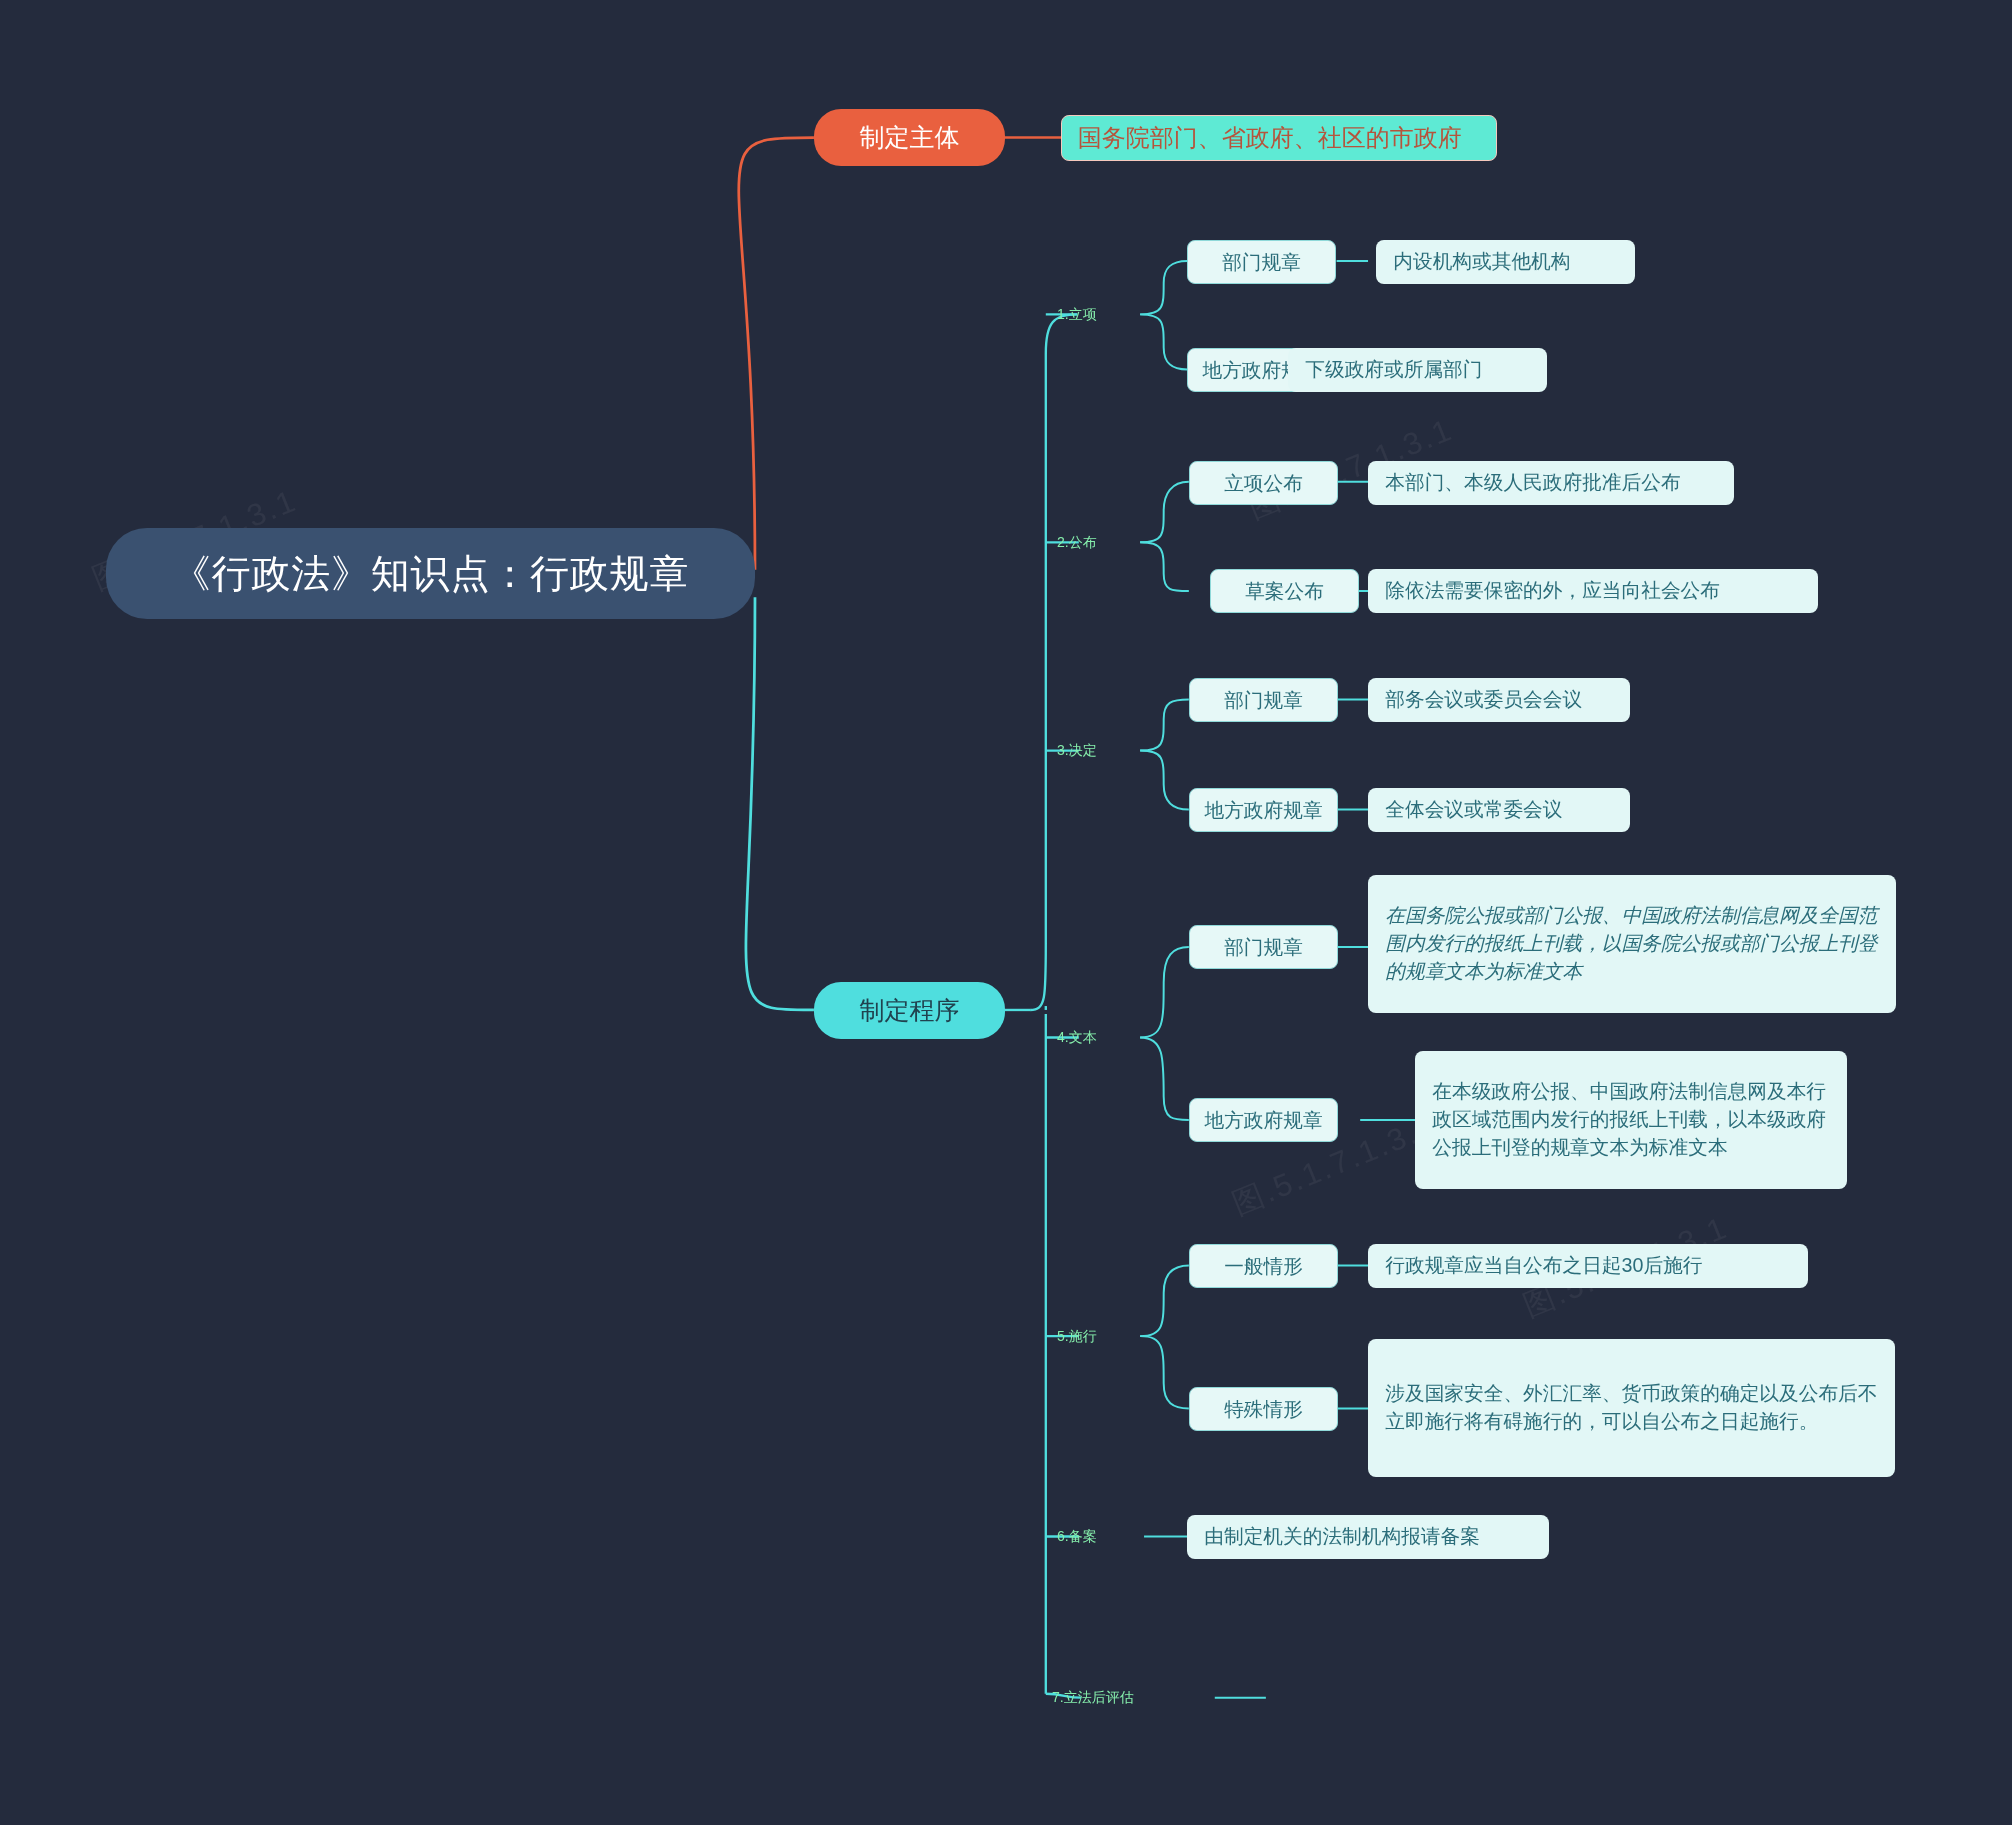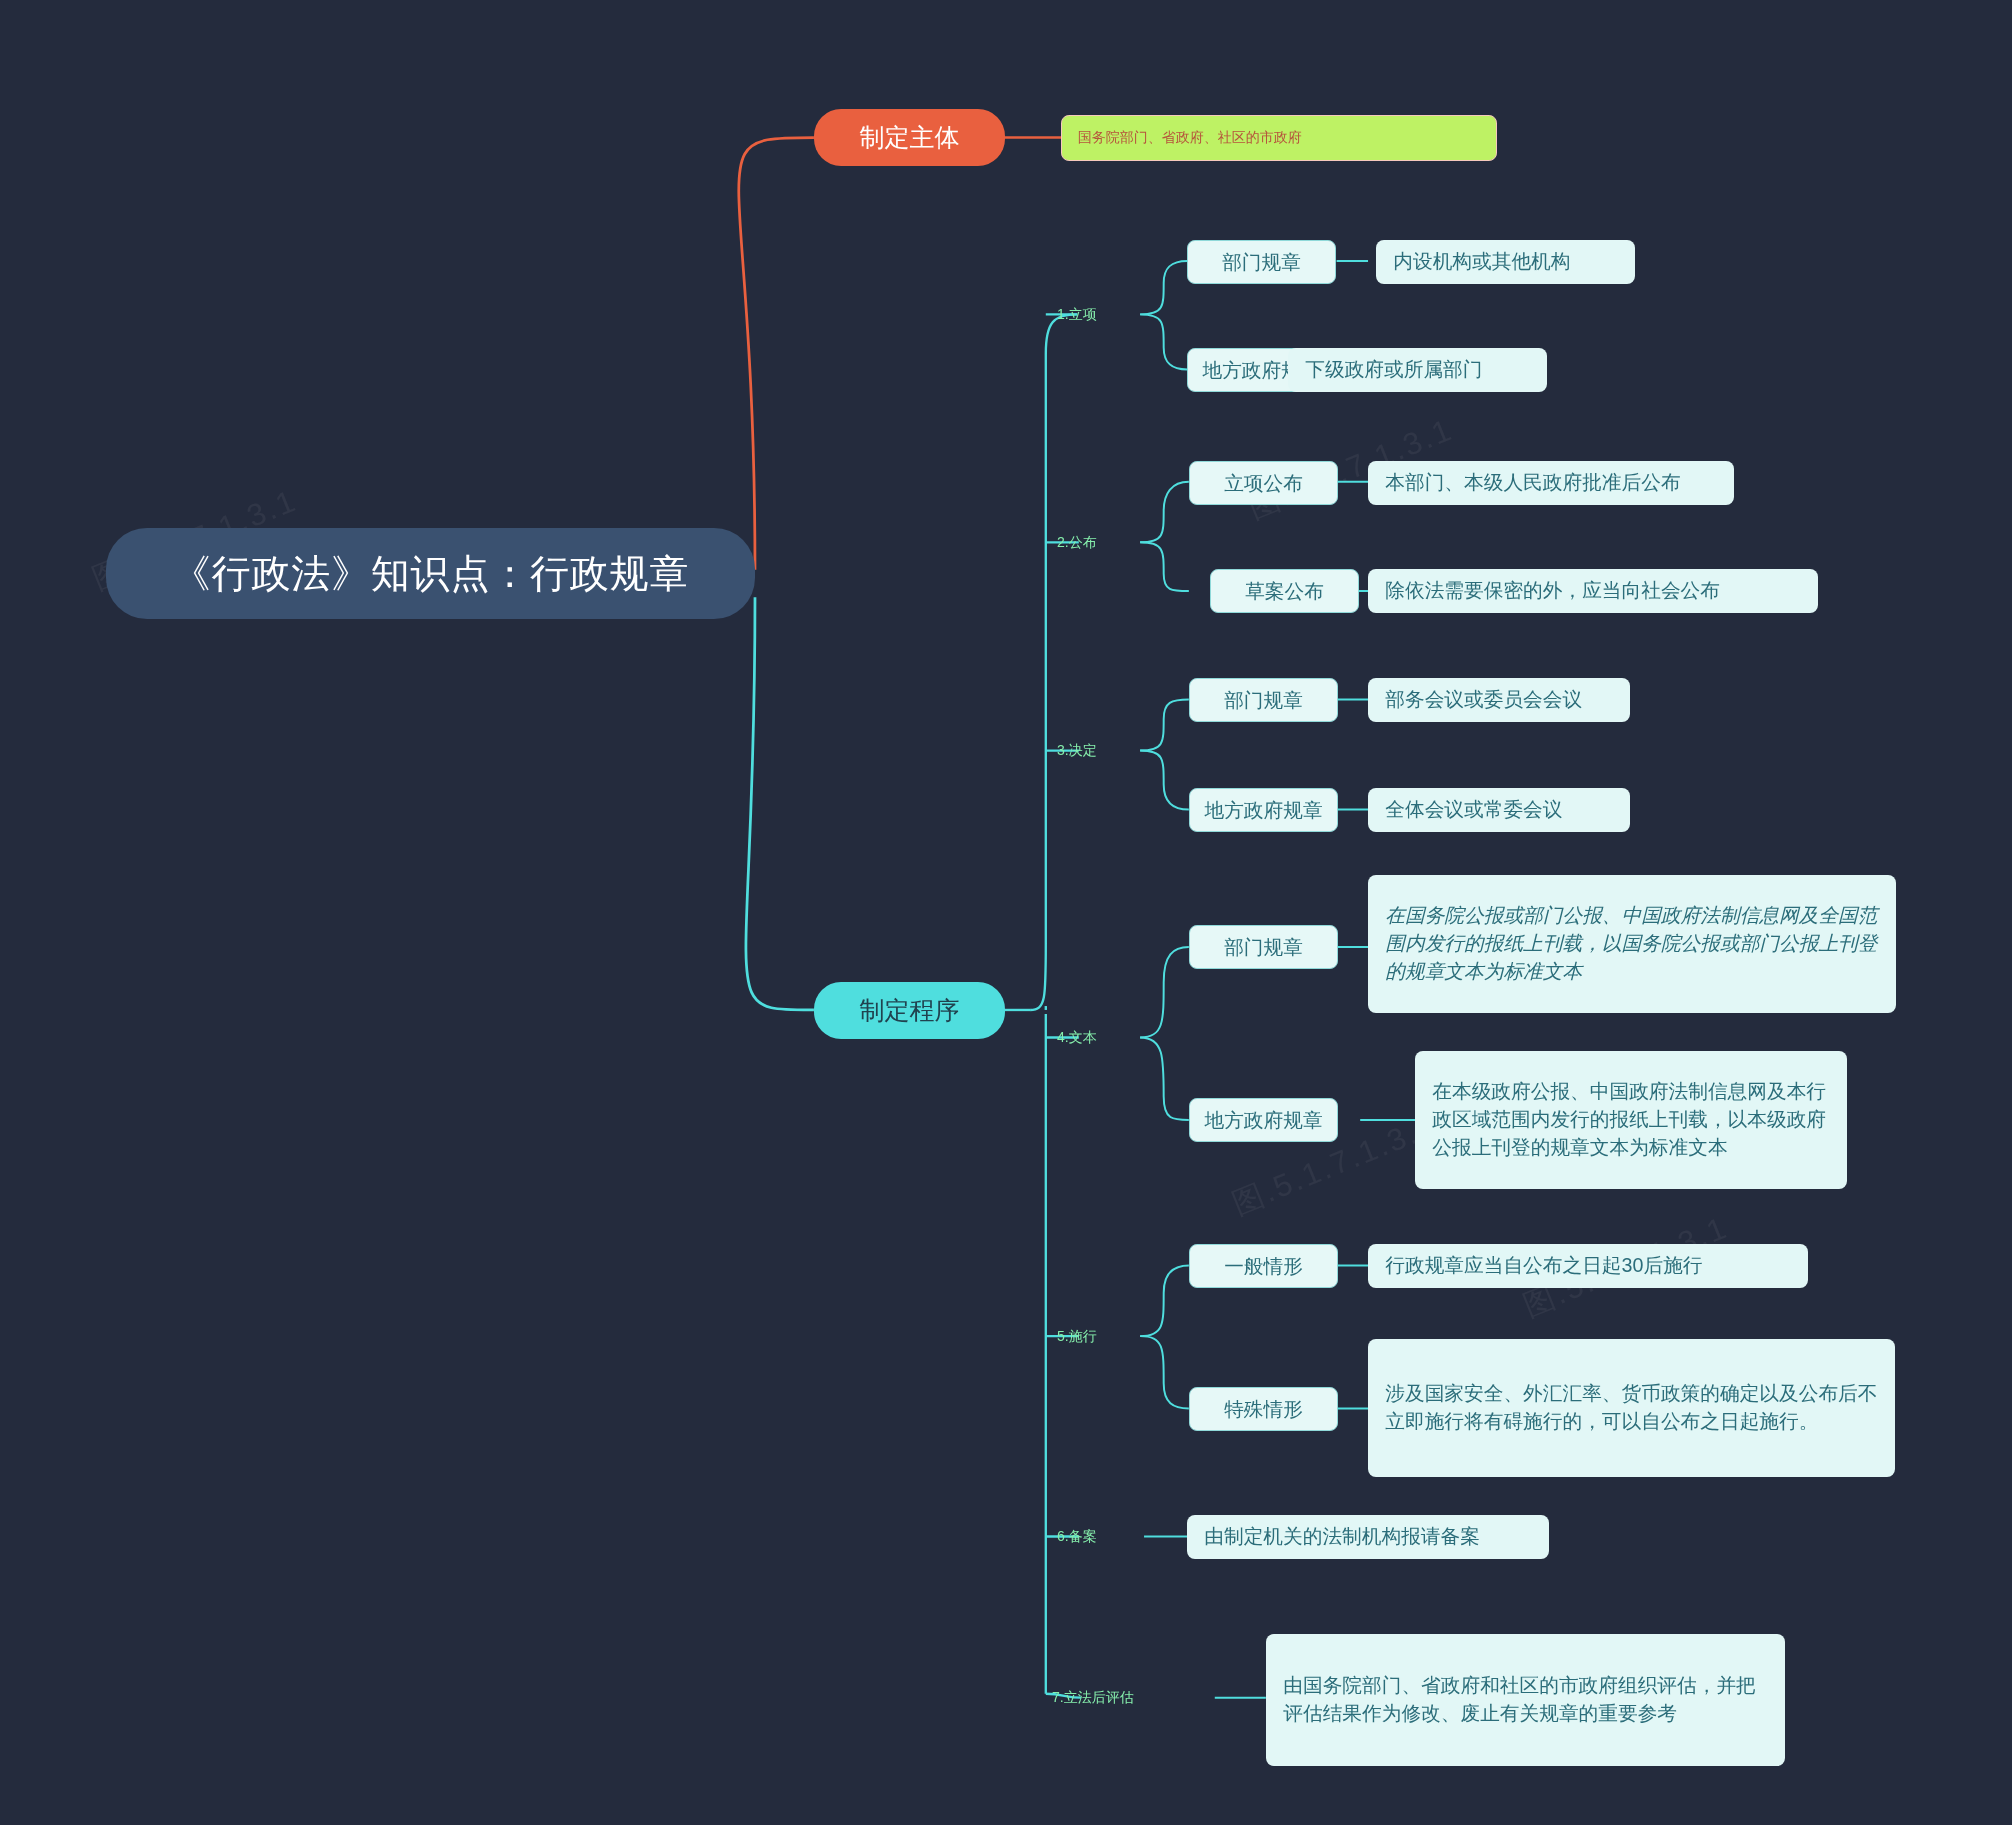--- a/index.html
+++ b/index.html
@@ -75,25 +75,25 @@
   
   .step {
     color: #86efac;
     font-size: 14px;
     background: transparent;
     padding: 0;
     justify-content: flex-start;
   }
   
   .leaf-pink {
-    background: #bef264;
+    background: #5eead4;
     color: #b6543c;
     border: 1.6px solid #f6c9bd;
     border-radius: 7.9px;
-    font-size: 14px;
+    font-size: 24px;
     padding: 0 15.7px;
     justify-content: flex-start;
   }
   
   .leaf-cyan {
     background: #e2f7f6;
     color: #2b6d7a;
     border-radius: 7.9px;
     font-size: 19.7px;
     padding: 11px 17.3px;
@@ -208,16 +208,15 @@
   <div class="node step" style="left:1057px; top:1318px; width:126px; height:38px;">5.施行</div>
   <div class="node l2" style="left:1189px; top:1244px; width:149px; height:44px;">一般情形</div>
   <div class="node leaf-cyan" style="left:1368px; top:1244px; width:440px; height:44px;">行政规章应当自公布之日起30后施行</div>
   <div class="node l2" style="left:1189px; top:1387px; width:149px; height:44px;">特殊情形</div>
   <div class="node leaf-cyan" style="left:1368px; top:1339px; width:527px; height:138px;">涉及国家安全、外汇汇率、货币政策的确定以及公布后不立即施行将有碍施行的，可以自公布之日起施行。</div>
 
   <div class="node step" style="left:1057px; top:1518px; width:126px; height:38px;">6.备案</div>
   <div class="node leaf-cyan" style="left:1187px; top:1515px; width:362px; height:44px;">由制定机关的法制机构报请备案</div>
 
   <div class="node step" style="left:1052px; top:1679px; width:173px; height:38px;">7.立法后评估</div>
-  <div class="node leaf-cyan" style="left:1266px; top:1634px; width:519px; height:132px;">由国务院部门、省政府和社区的市政府组织评估，并把评估结果作为修改、废止有关规章的重要参考</div>
 
 </div>
 
 
 </body></html>

